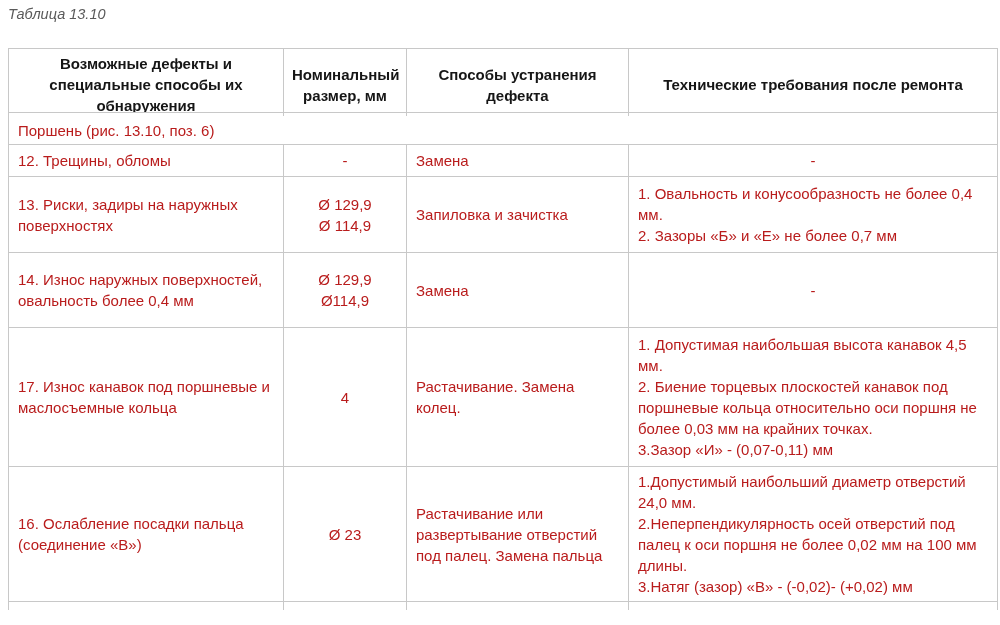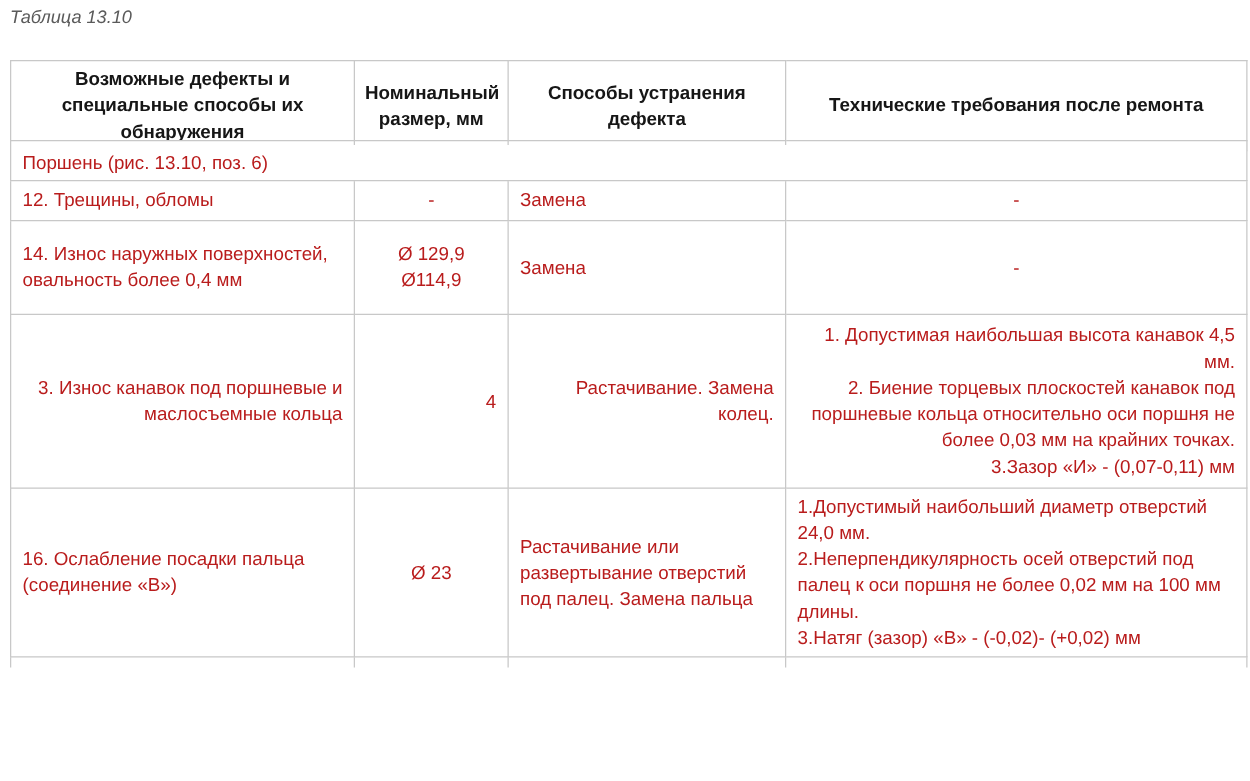--- a/index.html
+++ b/index.html
@@ -36,21 +36,21 @@
     height:61px;padding:4px 8px;
   }
   td{color:#b91c1c;text-align:left;}
   .center{text-align:center;}
   .pre{white-space:pre-line;}
   .spacer-row td{height:3px;padding:0;border-bottom:none;}
   .section-row td{border-top:none;height:22px;}
   .row-12 td{height:25px;}
   .row-13 td{height:69px;}
   .row-14 td{height:68px;}
-  .row-15 td{height:132px;text-align:right;}
+  .row-15 td{height:132px;}
   .row-16 td{height:128px;border-radius:13px;}
   .end-row td{height:8px;padding:0;border-bottom:none;}
 </style>
 </head>
 <body>
 
 <div class="page">
 
   <div class="caption">Таблица 13.10</div>
 
@@ -89,31 +89,39 @@
         <td colspan="4">Поршень (рис. 13.10, поз. 6)</td>
       </tr>
 
       <tr class="row-12">
         <td>12. Трещины, обломы</td>
         <td class="center">-</td>
         <td>Замена</td>
         <td class="center">-</td>
       </tr>
 
+      <tr class="row-13">
+        <td>13. Риски, задиры на наружных поверхностях</td>
+        <td class="center pre">Ø 129,9
+Ø 114,9</td>
+        <td>Запиловка и зачистка</td>
+        <td class="pre">1. Овальность и конусообразность не более 0,4 мм.
+2. Зазоры «Б» и «Е» не более 0,7 мм</td>
+      </tr>
 
       <tr class="row-14">
         <td>14. Износ наружных поверхностей, овальность более 0,4 мм</td>
         <td class="center pre">Ø 129,9
 Ø114,9</td>
         <td>Замена</td>
         <td class="center">-</td>
       </tr>
 
       <tr class="row-15">
-        <td>3. Износ канавок под поршневые и маслосъемные кольца</td>
+        <td>17. Износ канавок под поршневые и маслосъемные кольца</td>
         <td class="center">4</td>
         <td>Растачивание. Замена колец.</td>
         <td class="pre">1. Допустимая наибольшая высота канавок 4,5 мм.
 2. Биение торцевых плоскостей канавок под поршневые кольца относительно оси поршня не более 0,03 мм на крайних точках.
 3.Зазор «И» - (0,07-0,11) мм</td>
       </tr>
 
       <tr class="row-16">
         <td>16. Ослабление посадки пальца (соединение «В»)</td>
         <td class="center">Ø 23</td>

